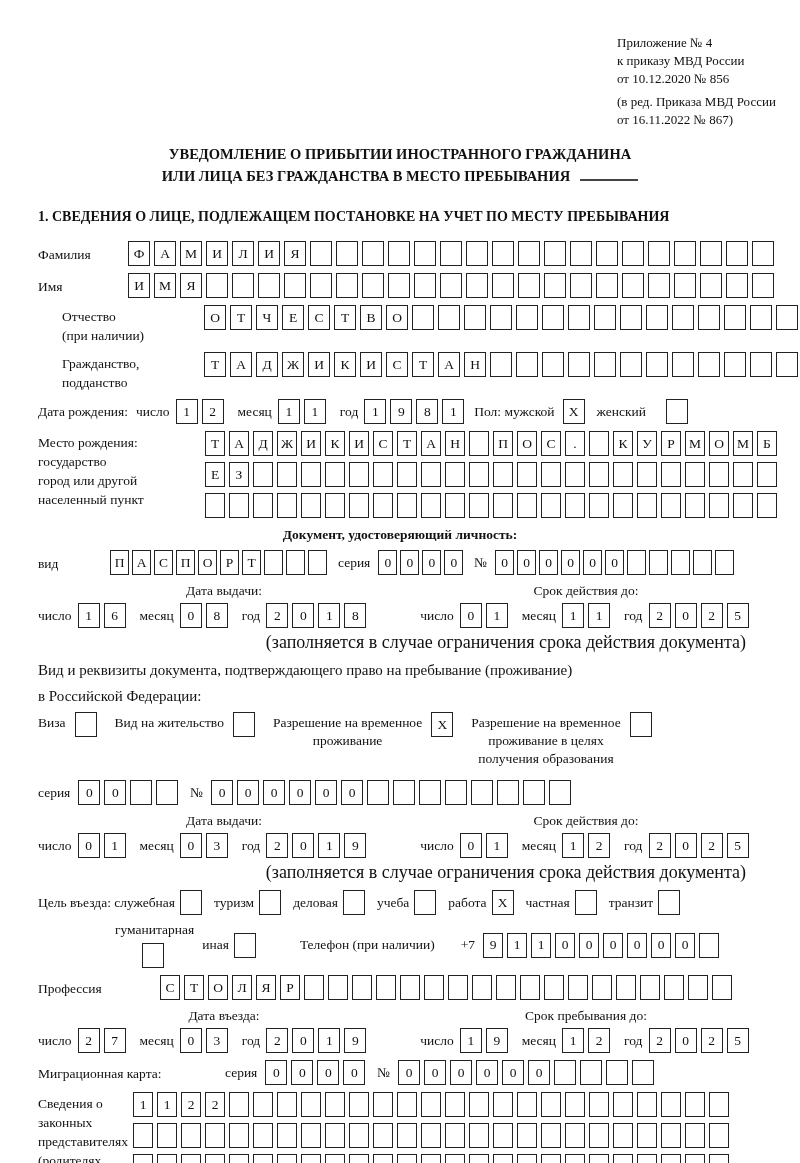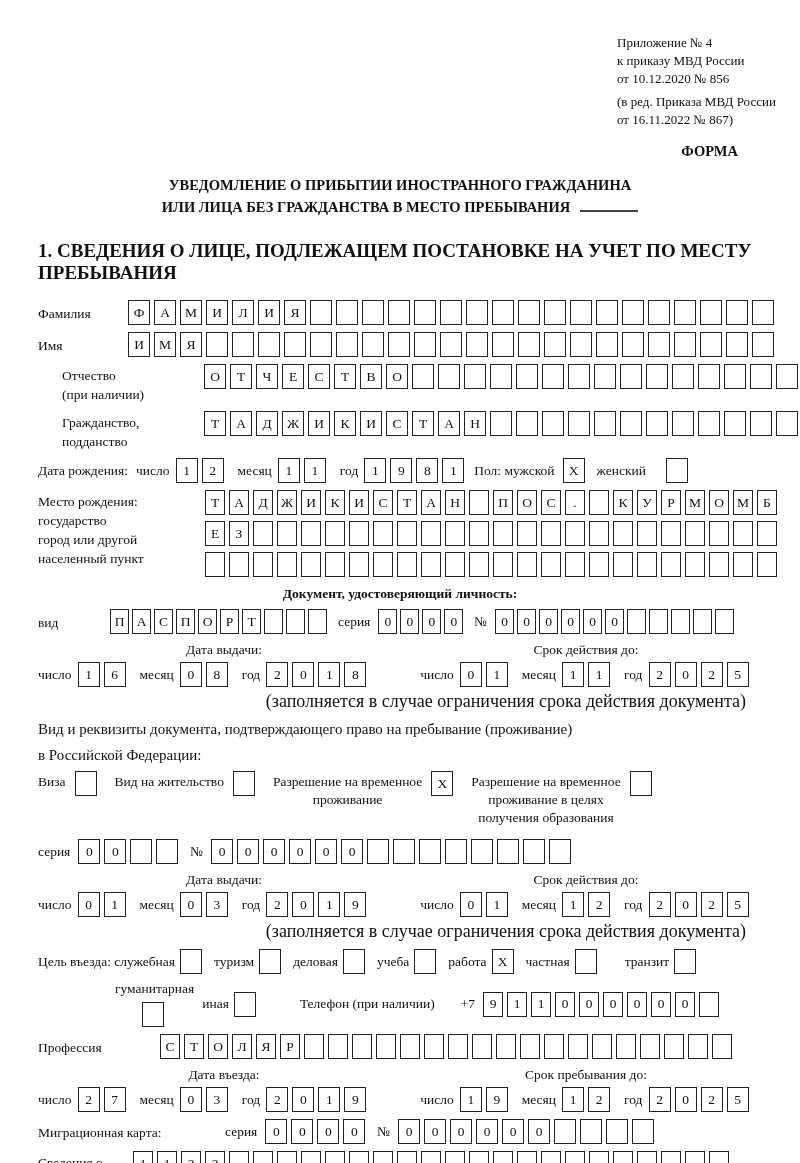--- a/index.html
+++ b/index.html
@@ -6,21 +6,21 @@
   body{width:800px;height:1163px;overflow:hidden;color:#111;
        font-family:"Liberation Serif","DejaVu Serif",serif;}
   .page{box-sizing:border-box;width:800px;height:900px;padding:34px 38px 0 38px;position:relative;}
 
   
   .hdr-right{margin-left:579px;width:186px;font-size:13px;line-height:18px;}
   .hdr-right .amend{margin-top:5px;}
   .forma{margin-top:14px;text-align:right;padding-right:24px;font-weight:bold;font-size:14.5px;}
   .title{margin-top:14px;text-align:center;font-weight:bold;font-size:14.5px;line-height:22px;}
   .blank{display:inline-block;width:58px;border-bottom:2px solid #444;margin-left:10px;vertical-align:baseline;}
-  .sech{margin-top:22px;font-weight:bold;font-size:19px;}
+  .sech{margin-top:22px;font-weight:bold;font-size:14px;}
 
   
   .row{display:flex;align-items:center;margin-top:7px;font-size:13.5px;}
   .row.top{align-items:flex-start;}
   .lab{flex:0 0 auto;line-height:19px;padding-top:2px;}
   .w90{width:90px;} .w142{width:142px;margin-left:24px;} .w167{width:167px;} .w95{width:95px;}
   .w122{width:122px;} .w157{width:157px;} .w72{width:72px;}
   .pre{white-space:pre-line;}
   .center{text-align:center;}
 
@@ -57,21 +57,20 @@
   <div class="hdr-right">
     <div>Приложение № 4</div>
     <div>к приказу МВД России</div>
     <div>от 10.12.2020 № 856</div>
     <div class="amend">
       <div>(в ред. Приказа МВД России</div>
       <div>от 16.11.2022 № 867)</div>
     </div>
   </div>
 
-  <div class="forma">ФОРМА</div>
 
   <div class="title">
     <div>УВЕДОМЛЕНИЕ О ПРИБЫТИИ ИНОСТРАННОГО ГРАЖДАНИНА</div>
     <div>
       <span>ИЛИ ЛИЦА БЕЗ ГРАЖДАНСТВА В МЕСТО ПРЕБЫВАНИЯ</span><span class="blank"></span>
     </div>
   </div>
 
   <div class="sech">1. СВЕДЕНИЯ О ЛИЦЕ, ПОДЛЕЖАЩЕМ ПОСТАНОВКЕ НА УЧЕТ ПО МЕСТУ ПРЕБЫВАНИЯ</div>
 
@@ -547,21 +546,21 @@
       <span class="cells">
           <span class="cell">X</span>
         </span>
     </span>
     <span class="gopt">
       <span>частная</span>
       <span class="cells">
           <span class="cell"></span>
         </span>
     </span>
-    <span class="gopt" style="margin-right:0;margin-left:16px;">
+    <span class="gopt" style="margin-right:0;">
       <span>транзит</span>
       <span class="cells">
           <span class="cell"></span>
         </span>
     </span>
   </div>
 
   <div class="row">
     <span class="gopt indent">
       <span>гуманитарная</span>

